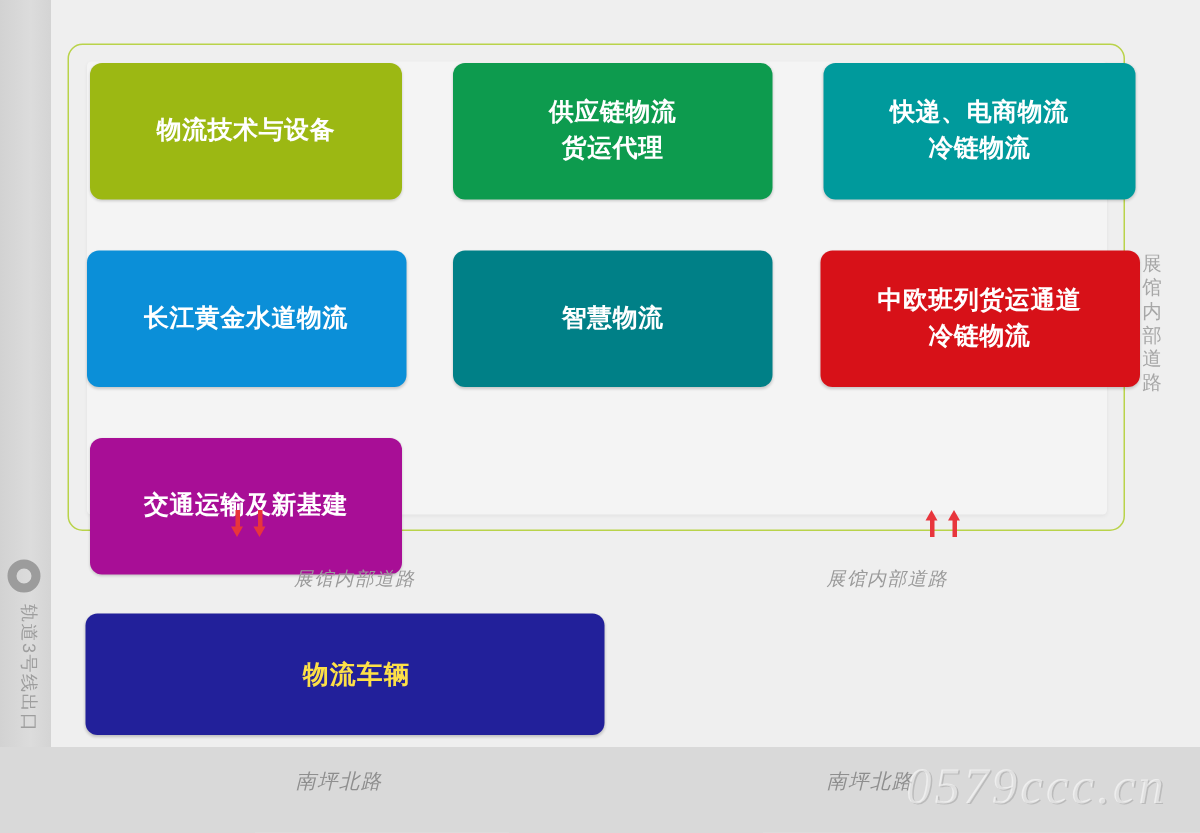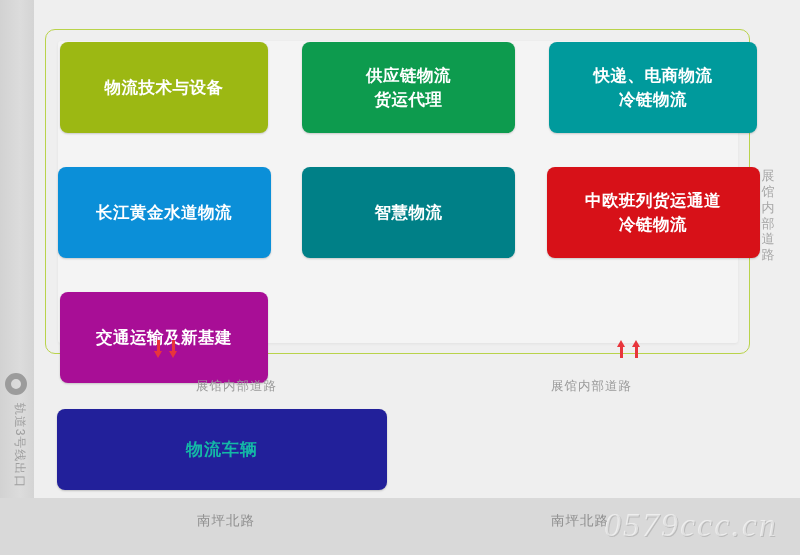--- a/index.html
+++ b/index.html
@@ -120,38 +120,40 @@
     width: 688px;
     height: 81px;
     display: flex;
     justify-content: space-between;
   }
   .veh-tile {
     width: 330px;
     height: 81px;
     border-radius: 8px;
     background: #22209a;
-    color: #14b8a6;
+    color: #fde047;
     display: flex;
     align-items: center;
     justify-content: center;
     font-size: 17px;
     font-weight: bold;
     letter-spacing: 1px;
     box-shadow: 0 1px 2px rgba(0,0,0,0.2);
     user-select: none;
+    padding-left: 16px;
   }
 
   
   .road-label {
     position: absolute;
     color: #9a9a9a;
     font-size: 12.5px;
     letter-spacing: 1px;
     user-select: none;
+    font-style: italic;
   }
   .road-label.inner-left  { left: 196px; top: 378px; }
   .road-label.inner-right { left: 551px; top: 378px; }
   .road-label.south-left  { left: 197px; top: 512px; font-size: 13.5px; color: #8e8e8e; }
   .road-label.south-right { left: 551px; top: 512px; font-size: 13.5px; color: #8e8e8e; }
 
   
   .vert-label-right {
     position: absolute;
     left: 760px;

